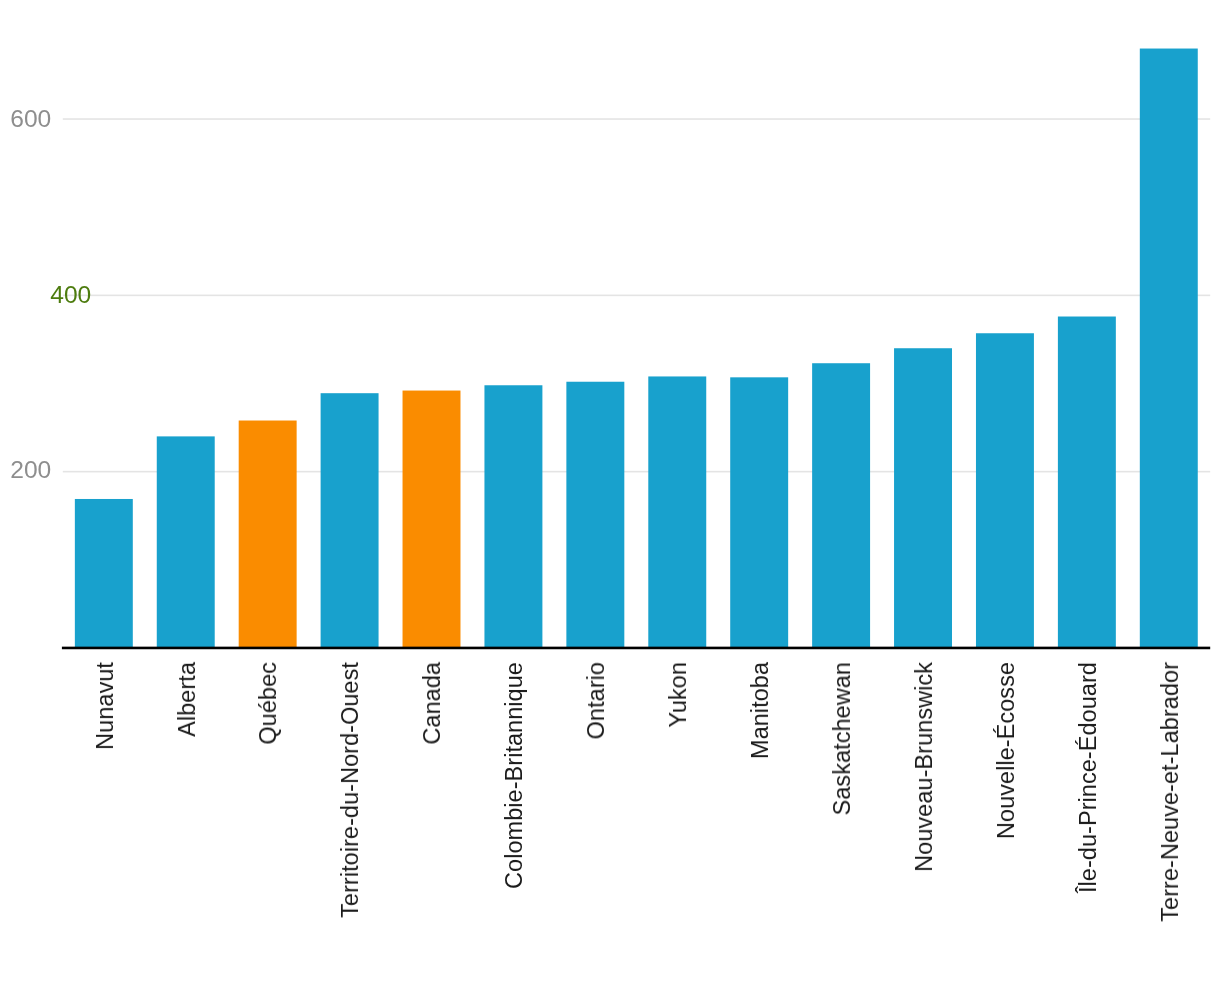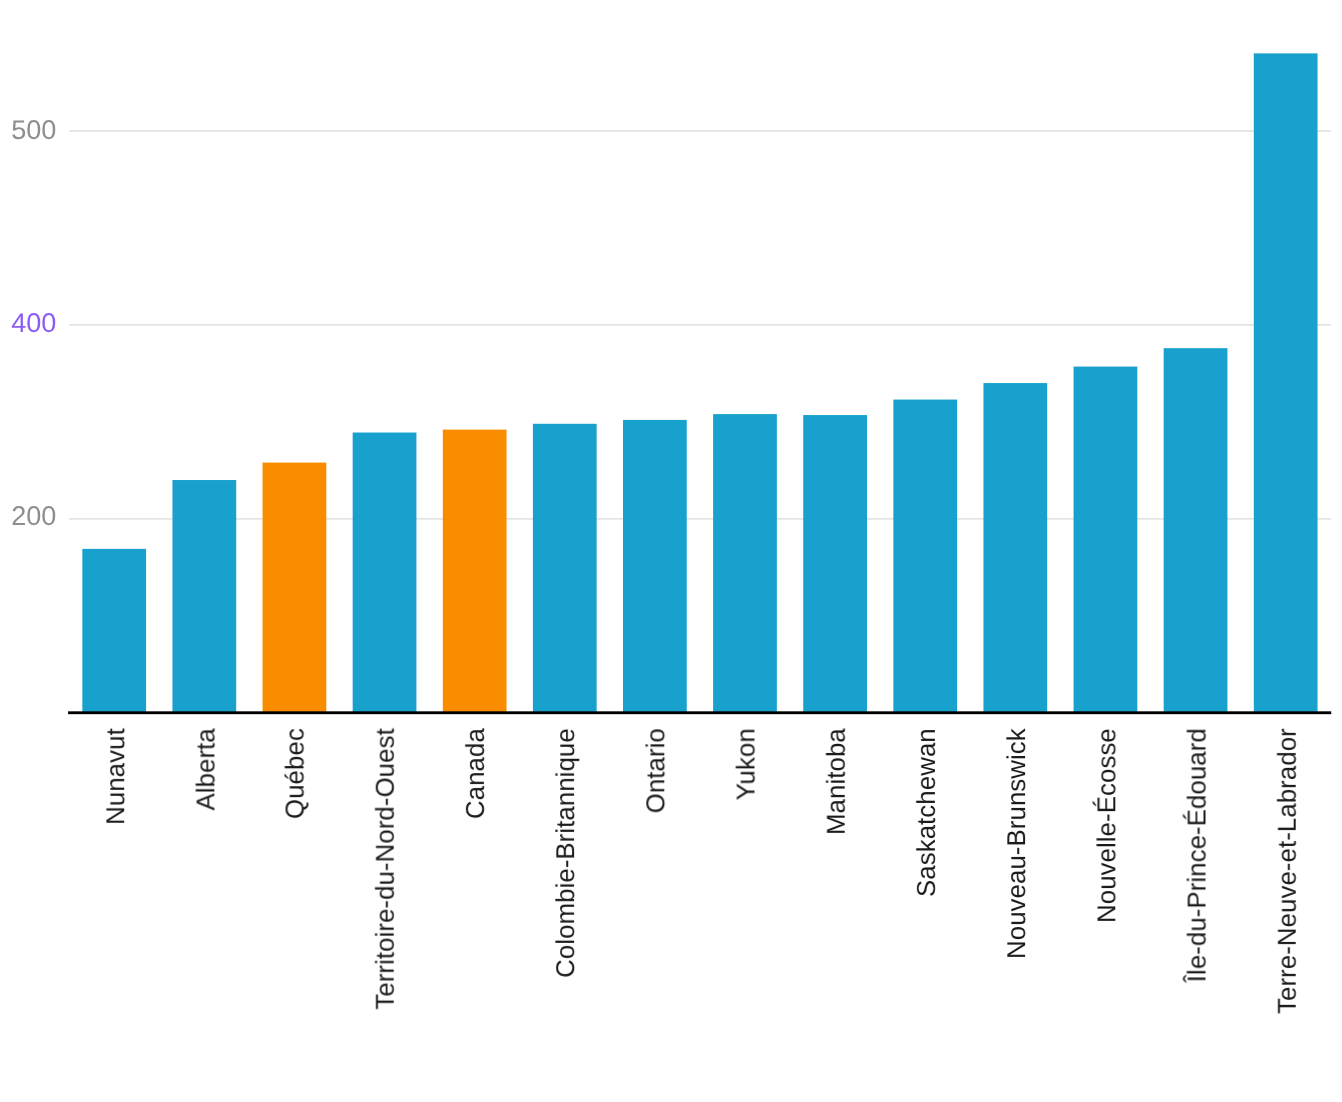--- a/index.html
+++ b/index.html
@@ -44,22 +44,22 @@
       <rect class="bar" x="894.05" y="348.24" width="57.95" height="299.71" fill="#18a1cd"></rect>
       <rect class="bar" x="975.97" y="333.25" width="57.95" height="314.70" fill="#18a1cd"></rect>
       <rect class="bar" x="1057.89" y="316.51" width="57.95" height="331.44" fill="#18a1cd"></rect>
       <rect class="bar" x="1139.81" y="48.53" width="57.95" height="599.42" fill="#18a1cd"></rect>
     </g>
 
     <rect id="baseline" x="61.90" y="646.65" width="1148.30" height="2.6" fill="#000000"></rect>
   </svg>
 
   <div class="ytick" style="top: 458px; color: rgb(142, 142, 142);">200</div>
-  <div class="ytick" style="top: 283.25px; color: #8b5cf6;">400</div>
-  <div class="ytick" style="top: 106.95px; color: rgb(142, 142, 142);">500</div>
+  <div class="ytick" style="top: 283.25px; color: #4d7c0f; margin-left: 40px;">400</div>
+  <div class="ytick" style="top: 106.95px; color: rgb(142, 142, 142);">600</div>
 
   <div class="xlabel" style="left: 91.62px; top: 661.5px; color: rgb(26, 26, 26);">Nunavut</div>
   <div class="xlabel" style="left: 173.54px; top: 661.5px; color: rgb(26, 26, 26);">Alberta</div>
   <div class="xlabel" style="left: 255.47px; top: 661.5px; color: rgb(26, 26, 26);">Québec</div>
   <div class="xlabel" style="left: 337.39px; top: 661.5px; color: rgb(26, 26, 26);">Territoire-du-Nord-Ouest</div>
   <div class="xlabel" style="left: 419.31px; top: 661.5px; color: rgb(26, 26, 26);">Canada</div>
   <div class="xlabel" style="left: 501.23px; top: 661.5px; color: rgb(26, 26, 26);">Colombie-Britannique</div>
   <div class="xlabel" style="left: 583.14px; top: 661.5px; color: rgb(26, 26, 26);">Ontario</div>
   <div class="xlabel" style="left: 665.07px; top: 661.5px; color: rgb(26, 26, 26);">Yukon</div>
   <div class="xlabel" style="left: 746.99px; top: 661.5px; color: rgb(26, 26, 26);">Manitoba</div>

